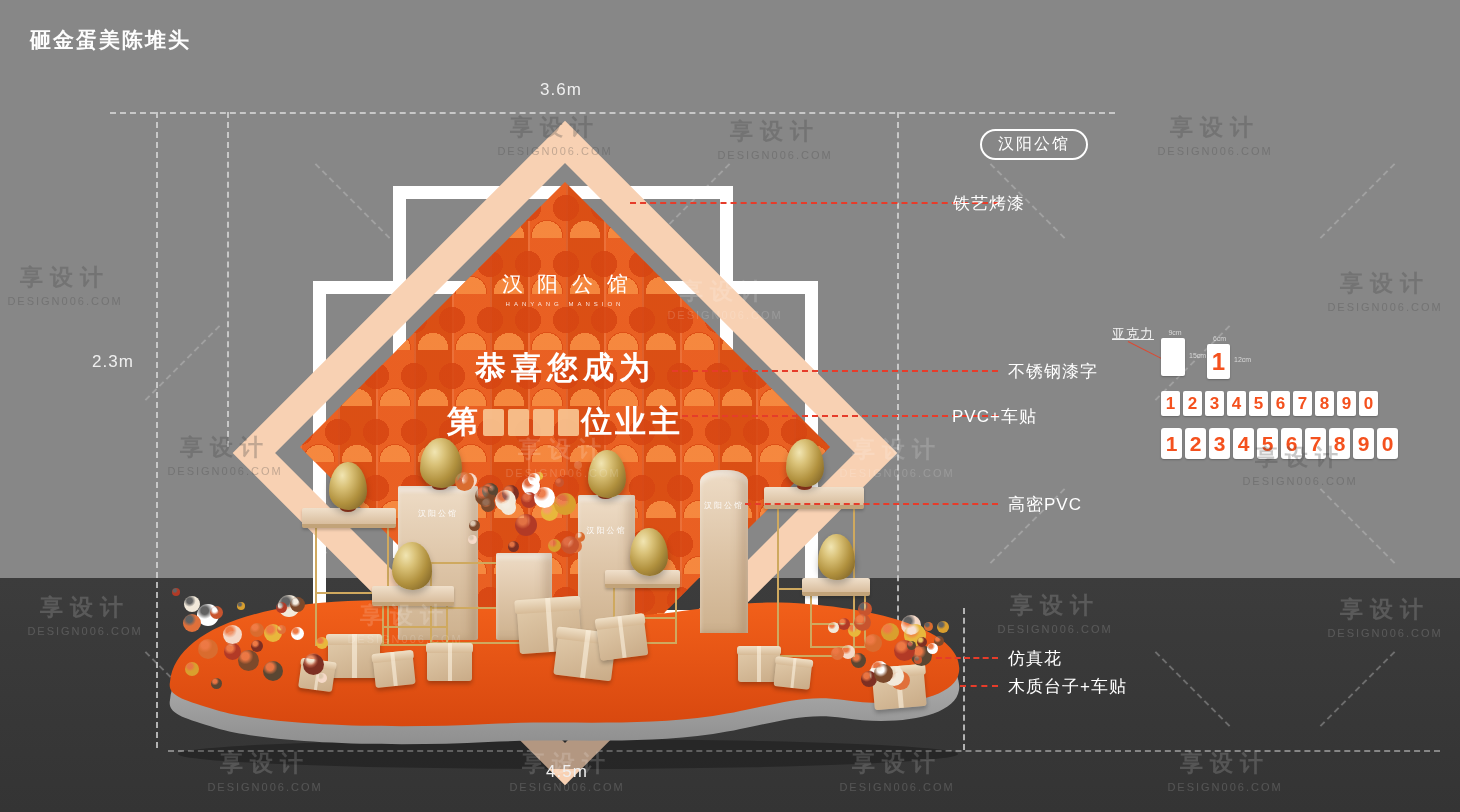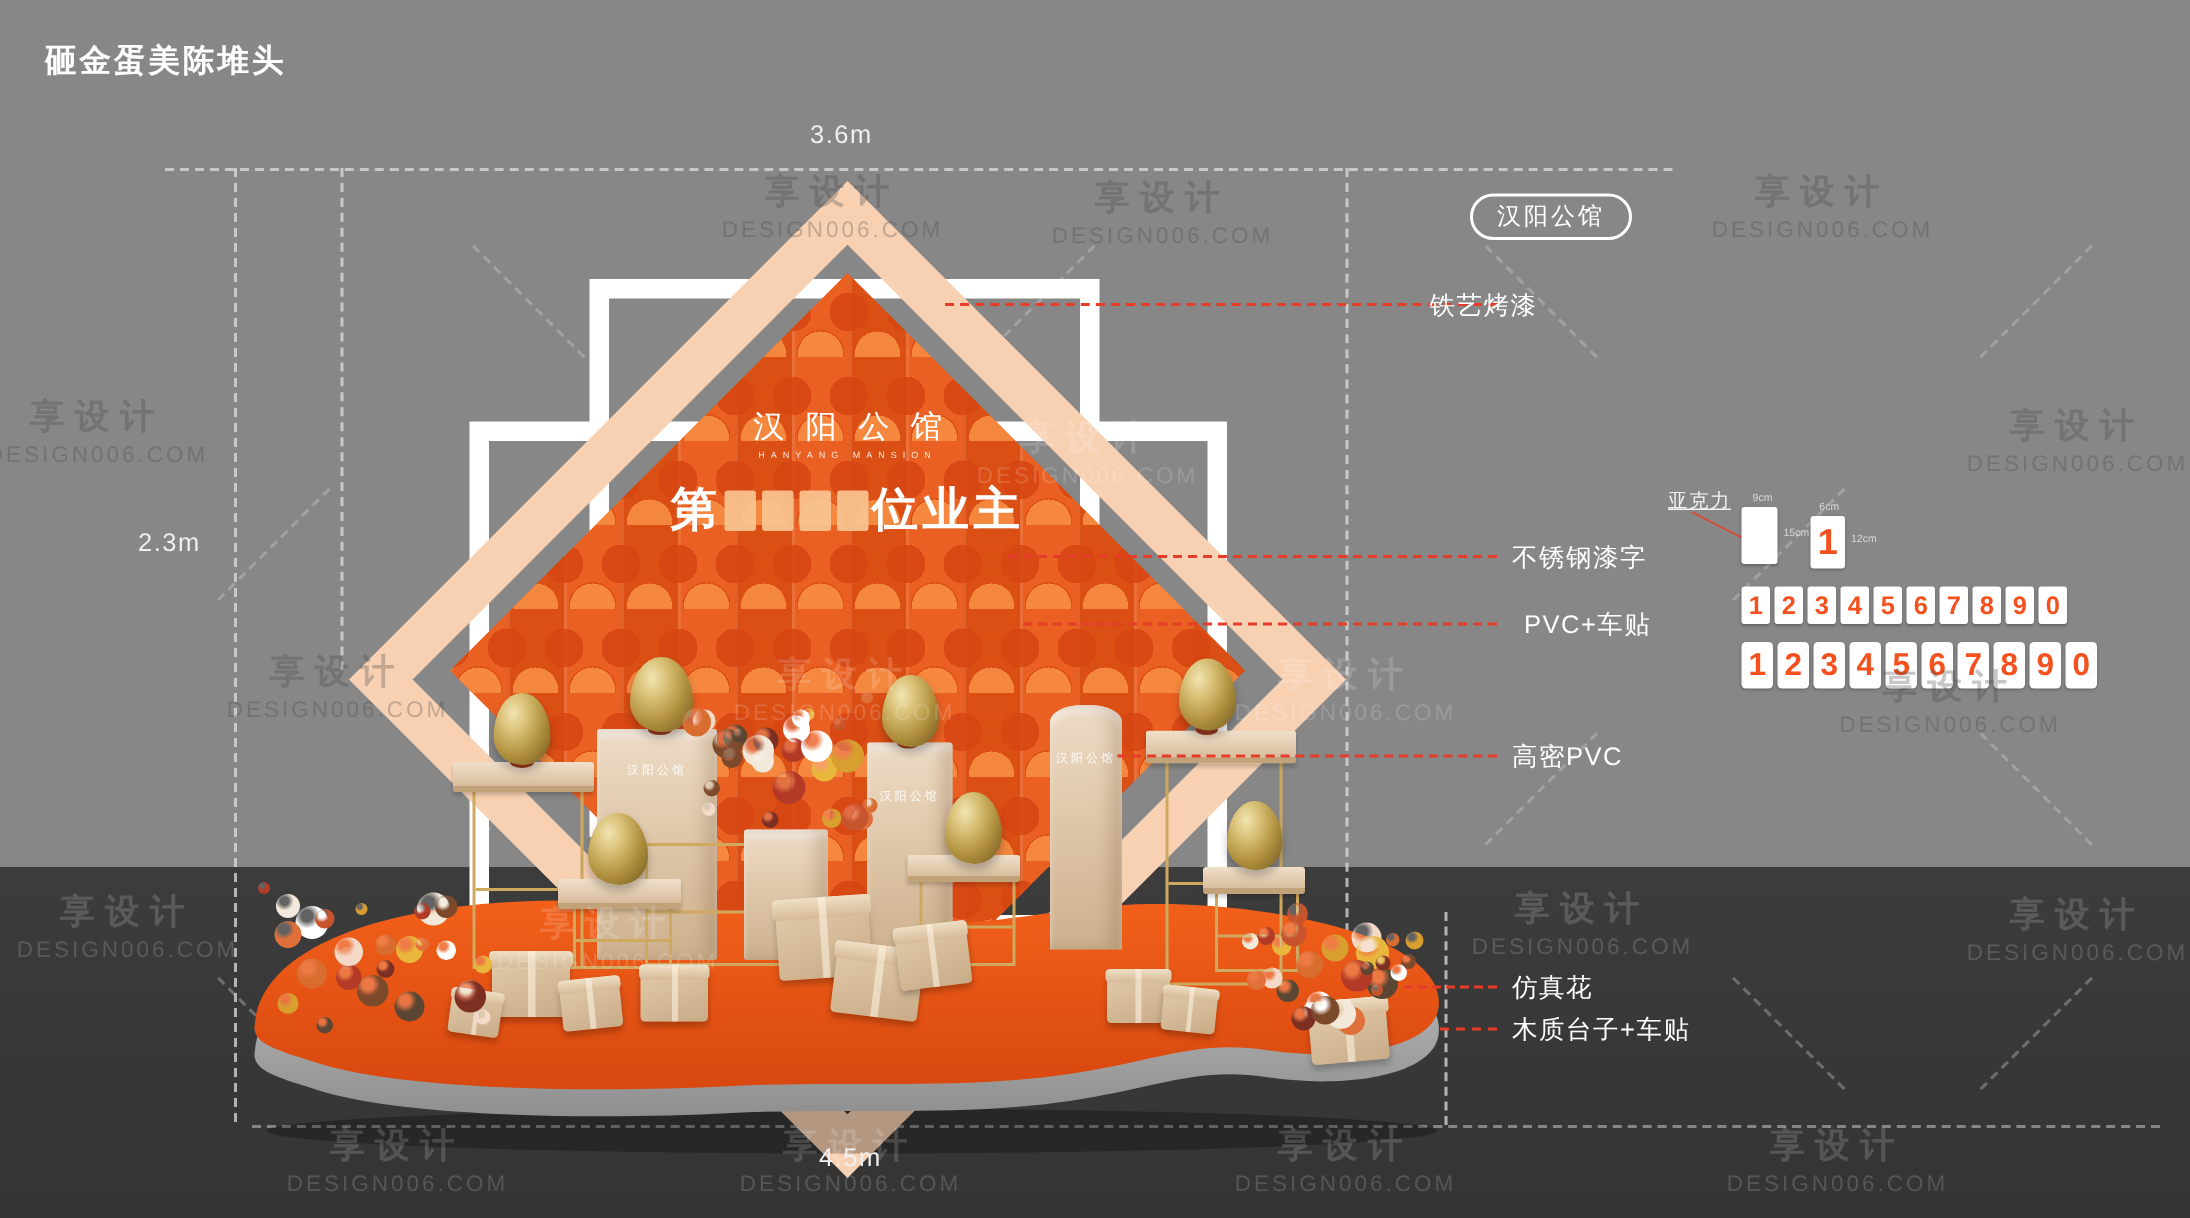--- a/index.html
+++ b/index.html
@@ -70,21 +70,21 @@
   .stile{background:#fff;border-radius:2px;z-index:30;box-shadow:0 1px 2px rgba(0,0,0,.25);display:flex;align-items:center;justify-content:center;color:#f4511e;font-weight:bold;}
   .tick{color:#d8d8d8;font-size:7px;z-index:30;}
   .digit-row{display:flex;z-index:30;}
   .digit-row .tile{display:flex;align-items:center;justify-content:center;background:#fff;color:#f4511e;font-weight:bold;border-radius:2px;box-shadow:0 1px 2px rgba(0,0,0,.25);}
   .row1 .tile{width:19px;height:25px;font-size:17px;margin-right:3px;}
   .row2 .tile{width:21px;height:31px;font-size:21px;margin-right:3px;border-radius:3px;}
 
   
   .wm{z-index:50;text-align:center;pointer-events:none;}
   .wm .l1{font-size:23px;font-weight:bold;letter-spacing:7px;display:block;}
-  .wm .l2{font-size:15px;letter-spacing:2px;display:block;margin-top:2px;}
+  .wm .l2{font-size:11px;letter-spacing:2px;display:block;margin-top:2px;}
   .wm-dark{color:rgba(70,70,70,.30);}
   .wm-light{color:rgba(255,255,255,.16);}
   .ddash{width:105px;border-top:2px dashed rgba(210,210,210,.35);height:0;z-index:1;}
 
   .title{left:30px;top:26px;color:#fdfdfd;font-size:21px;font-weight:bold;letter-spacing:2px;z-index:40;}
 </style>
 </head>
 <body>
 
 <div id="canvas">
@@ -106,20 +106,21 @@
   <div class="abs wframe" style="left:393px;top:186px;width:314px;height:346px;"></div>
   <div class="abs wframe" style="left:313px;top:281px;width:479px;height:316px;"></div>
   <div class="abs diag-accent" style="left:225px;top:565px;"></div>
 
   <div class="abs peach-frame"></div>
 
   <div class="abs backdrop">
     <div class="bd-text">
       <div class="bd-logo">汉阳公馆</div>
       <div class="bd-en">HANYANG MANSION</div>
+      <div class="bd-congrats">恭喜您成为</div>
       <div class="bd-owner">
         <span>第</span>
         <span class="ph-tile"></span>
         <span class="ph-tile"></span>
         <span class="ph-tile"></span>
         <span class="ph-tile"></span>
         <span>位业主</span>
       </div>
     </div>
   </div>
@@ -280,21 +281,21 @@
 
   <div class="abs pill" style="left:980px;top:129px;">汉阳公馆</div>
 
   <div class="abs cline" style="left:630px;top:202px;width:368px;"></div>
   <div class="abs clabel" style="left:953px;top:192px;">铁艺烤漆</div>
 
   <div class="abs cline" style="left:672px;top:370px;width:326px;"></div>
   <div class="abs clabel" style="left:1008px;top:360px;">不锈钢漆字</div>
 
   <div class="abs cline" style="left:682px;top:415px;width:316px;"></div>
-  <div class="abs clabel" style="left:1016px;top:405px;">PVC+车贴</div>
+  <div class="abs clabel" style="left:952px;top:405px;">PVC+车贴</div>
 
   <div class="abs cline" style="left:745px;top:503px;width:253px;"></div>
   <div class="abs clabel" style="left:1008px;top:493px;">高密PVC</div>
 
   <div class="abs cline" style="left:936px;top:657px;width:62px;"></div>
   <div class="abs clabel" style="left:1008px;top:647px;">仿真花</div>
 
   <div class="abs cline" style="left:960px;top:685px;width:38px;"></div>
   <div class="abs clabel" style="left:1008px;top:675px;">木质台子+车贴</div>
 

